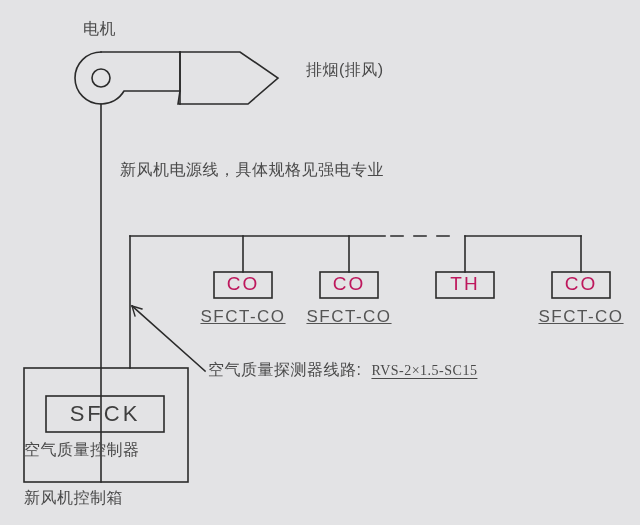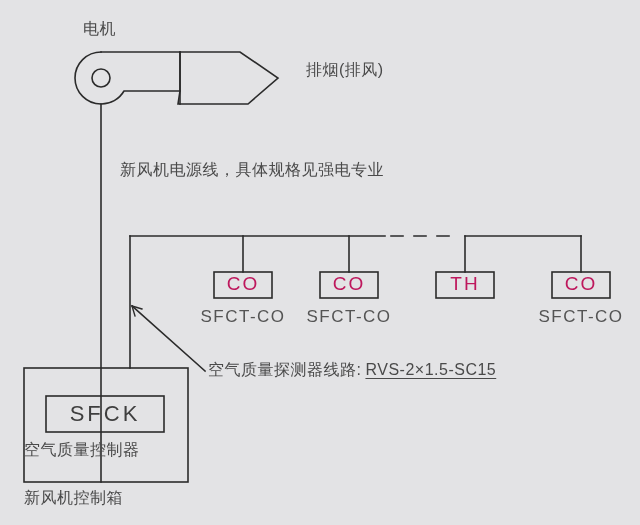--- a/index.html
+++ b/index.html
@@ -32,20 +32,21 @@
     font-family: "Liberation Sans", sans-serif;
   }
   .cn {
     font-size: 16px;
     letter-spacing: 0.5px;
   }
   .mono-cap {
     font-size: 17px;
     letter-spacing: 1.5px;
     color: #545454;
+    text-decoration: underline;
   }
   .box-text {
     font-size: 19px;
     letter-spacing: 2px;
     color: #be185d;
   }
   .sfck-text {
     font-size: 22px;
     letter-spacing: 3px;
     color: #3f3f3f;
@@ -109,20 +110,20 @@
   <div class="lbl box-text" style="left:214px; top:273px; width:58px; text-align:center;">CO</div>
   <div class="lbl box-text" style="left:320px; top:273px; width:58px; text-align:center;">CO</div>
   <div class="lbl box-text" style="left:436px; top:273px; width:58px; text-align:center;">TH</div>
   <div class="lbl box-text" style="left:552px; top:273px; width:58px; text-align:center;">CO</div>
 
   <div class="lbl mono-cap" style="left:185px; top:307px; width:116px; text-align:center;">SFCT-CO</div>
   <div class="lbl mono-cap" style="left:291px; top:307px; width:116px; text-align:center;">SFCT-CO</div>
   <div class="lbl mono-cap" style="left:523px; top:307px; width:116px; text-align:center;">SFCT-CO</div>
 
   <div class="lbl" style="left:208px; top:360px;">
-    <span class="cn">空气质量探测器线路:</span><span class="cn spec-under" style="font-size:16px; letter-spacing:0.5px; margin-left:4px;">RVS-2×1.5-SC15</span>
+    <span class="cn">空气质量探测器线路:</span><span class="cn spec-under" style="font-size:14px; letter-spacing:0.5px; margin-left:10px;font-family:Liberation Serif, serif;">RVS-2×1.5-SC15</span>
   </div>
 
   <div class="lbl sfck-text" style="left:46px; top:401px; width:118px; text-align:center;">SFCK</div>
   <div class="lbl cn" style="left:24px; top:440px; width:164px; text-align:left;">空气质量控制器</div>
   <div class="lbl cn" style="left:24px; top:488px; width:164px; ">新风机控制箱</div>
 
 </div>
 
 </body></html>

